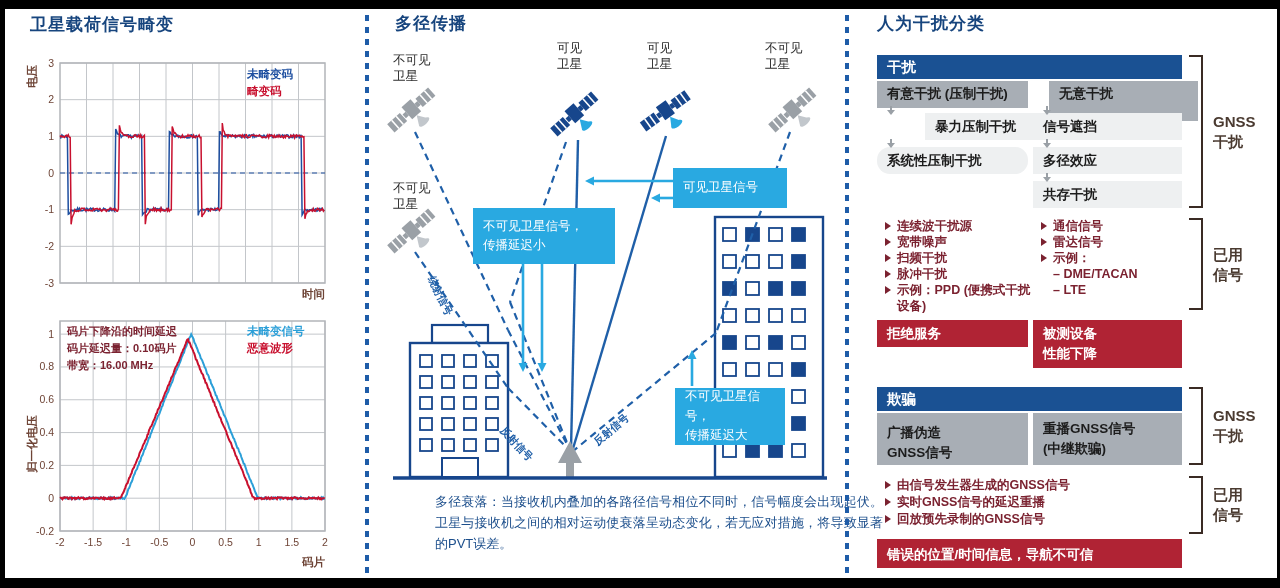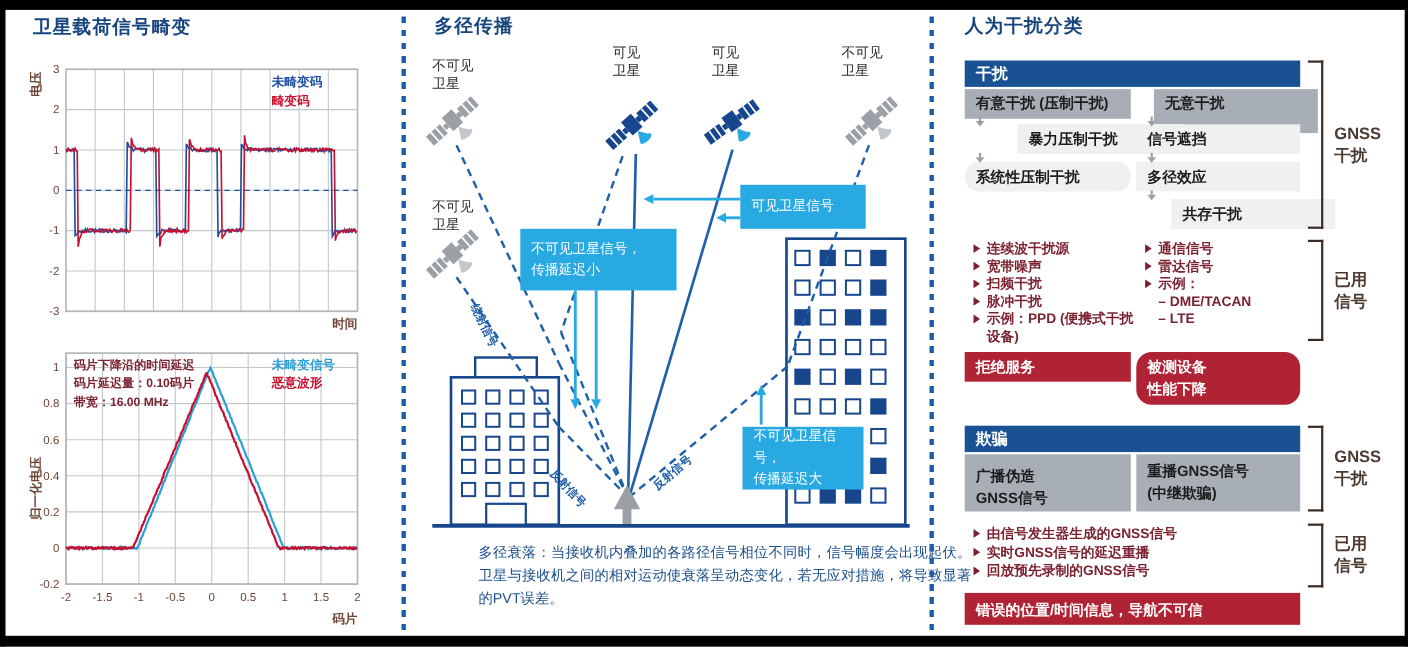--- a/index.html
+++ b/index.html
@@ -305,21 +305,21 @@
   <div id="right">
     <div class="panel-title" style="left:0;top:12px;">人为干扰分类</div>
 
     <div class="rp thead" style="left:0;top:55px;width:305px;height:24px;">干扰</div>
     <div class="rp cgray" style="left:0;top:81px;width:151px;height:27px;">有意干扰 (压制干扰)</div>
     <div class="rp cgray" style="left:172px;top:81px;width:149px;height:40px;">无意干扰</div>
     <div class="rp clight" style="left:0;top:113px;width:151px;height:27px;margin-left:48px;">暴力压制干扰</div>
     <div class="rp clight" style="left:0;top:147px;width:151px;height:27px;border-radius:13px;">系统性压制干扰</div>
     <div class="rp clight" style="left:156px;top:113px;width:149px;height:27px;">信号遮挡</div>
     <div class="rp clight" style="left:156px;top:147px;width:149px;height:27px;">多径效应</div>
-    <div class="rp clight" style="left:156px;top:181px;width:149px;height:27px;margin-left:32px;">共存干扰</div>
+    <div class="rp clight" style="left:156px;top:181px;width:149px;height:27px;">共存干扰</div>
 
     <div class="flow" style="left:10px;top:106px;">
         <i class="stem"></i>
         <i class="head"></i>
       </div>
     <div class="flow" style="left:10px;top:139px;">
         <i class="stem"></i>
         <i class="head"></i>
       </div>
     <div class="flow" style="left:166px;top:106px;">
@@ -380,21 +380,21 @@
         <div class="bli dash">
           <span>– LTE</span>
         </div>
       </div>
 
     <div class="brk" style="top:218px;height:92px;"></div>
     <div class="brk-label pre" style="top:245px;">已用
 信号</div>
 
     <div class="rp redbox" style="left:0;top:320px;width:151px;height:27px;">拒绝服务</div>
-    <div class="rp redbox pre" style="left:156px;top:320px;width:149px;height:48px;border-radius:14px;">被测设备
+    <div class="rp redbox pre" style="left:156px;top:320px;width:149px;height:48px;">被测设备
 性能下降</div>
 
     <div class="rp thead" style="left:0;top:387px;width:305px;height:24px;">欺骗</div>
     <div class="rp cgray pre" style="left:0;top:413px;width:151px;height:52px;padding-top:10px;">广播伪造
 GNSS信号</div>
     <div class="rp cgray pre" style="left:156px;top:413px;width:149px;height:52px;padding-top:6px;">重播GNSS信号
 (中继欺骗)</div>
 
     <div class="brk" style="top:387px;height:78px;"></div>
     <div class="brk-label pre" style="top:406px;">GNSS

